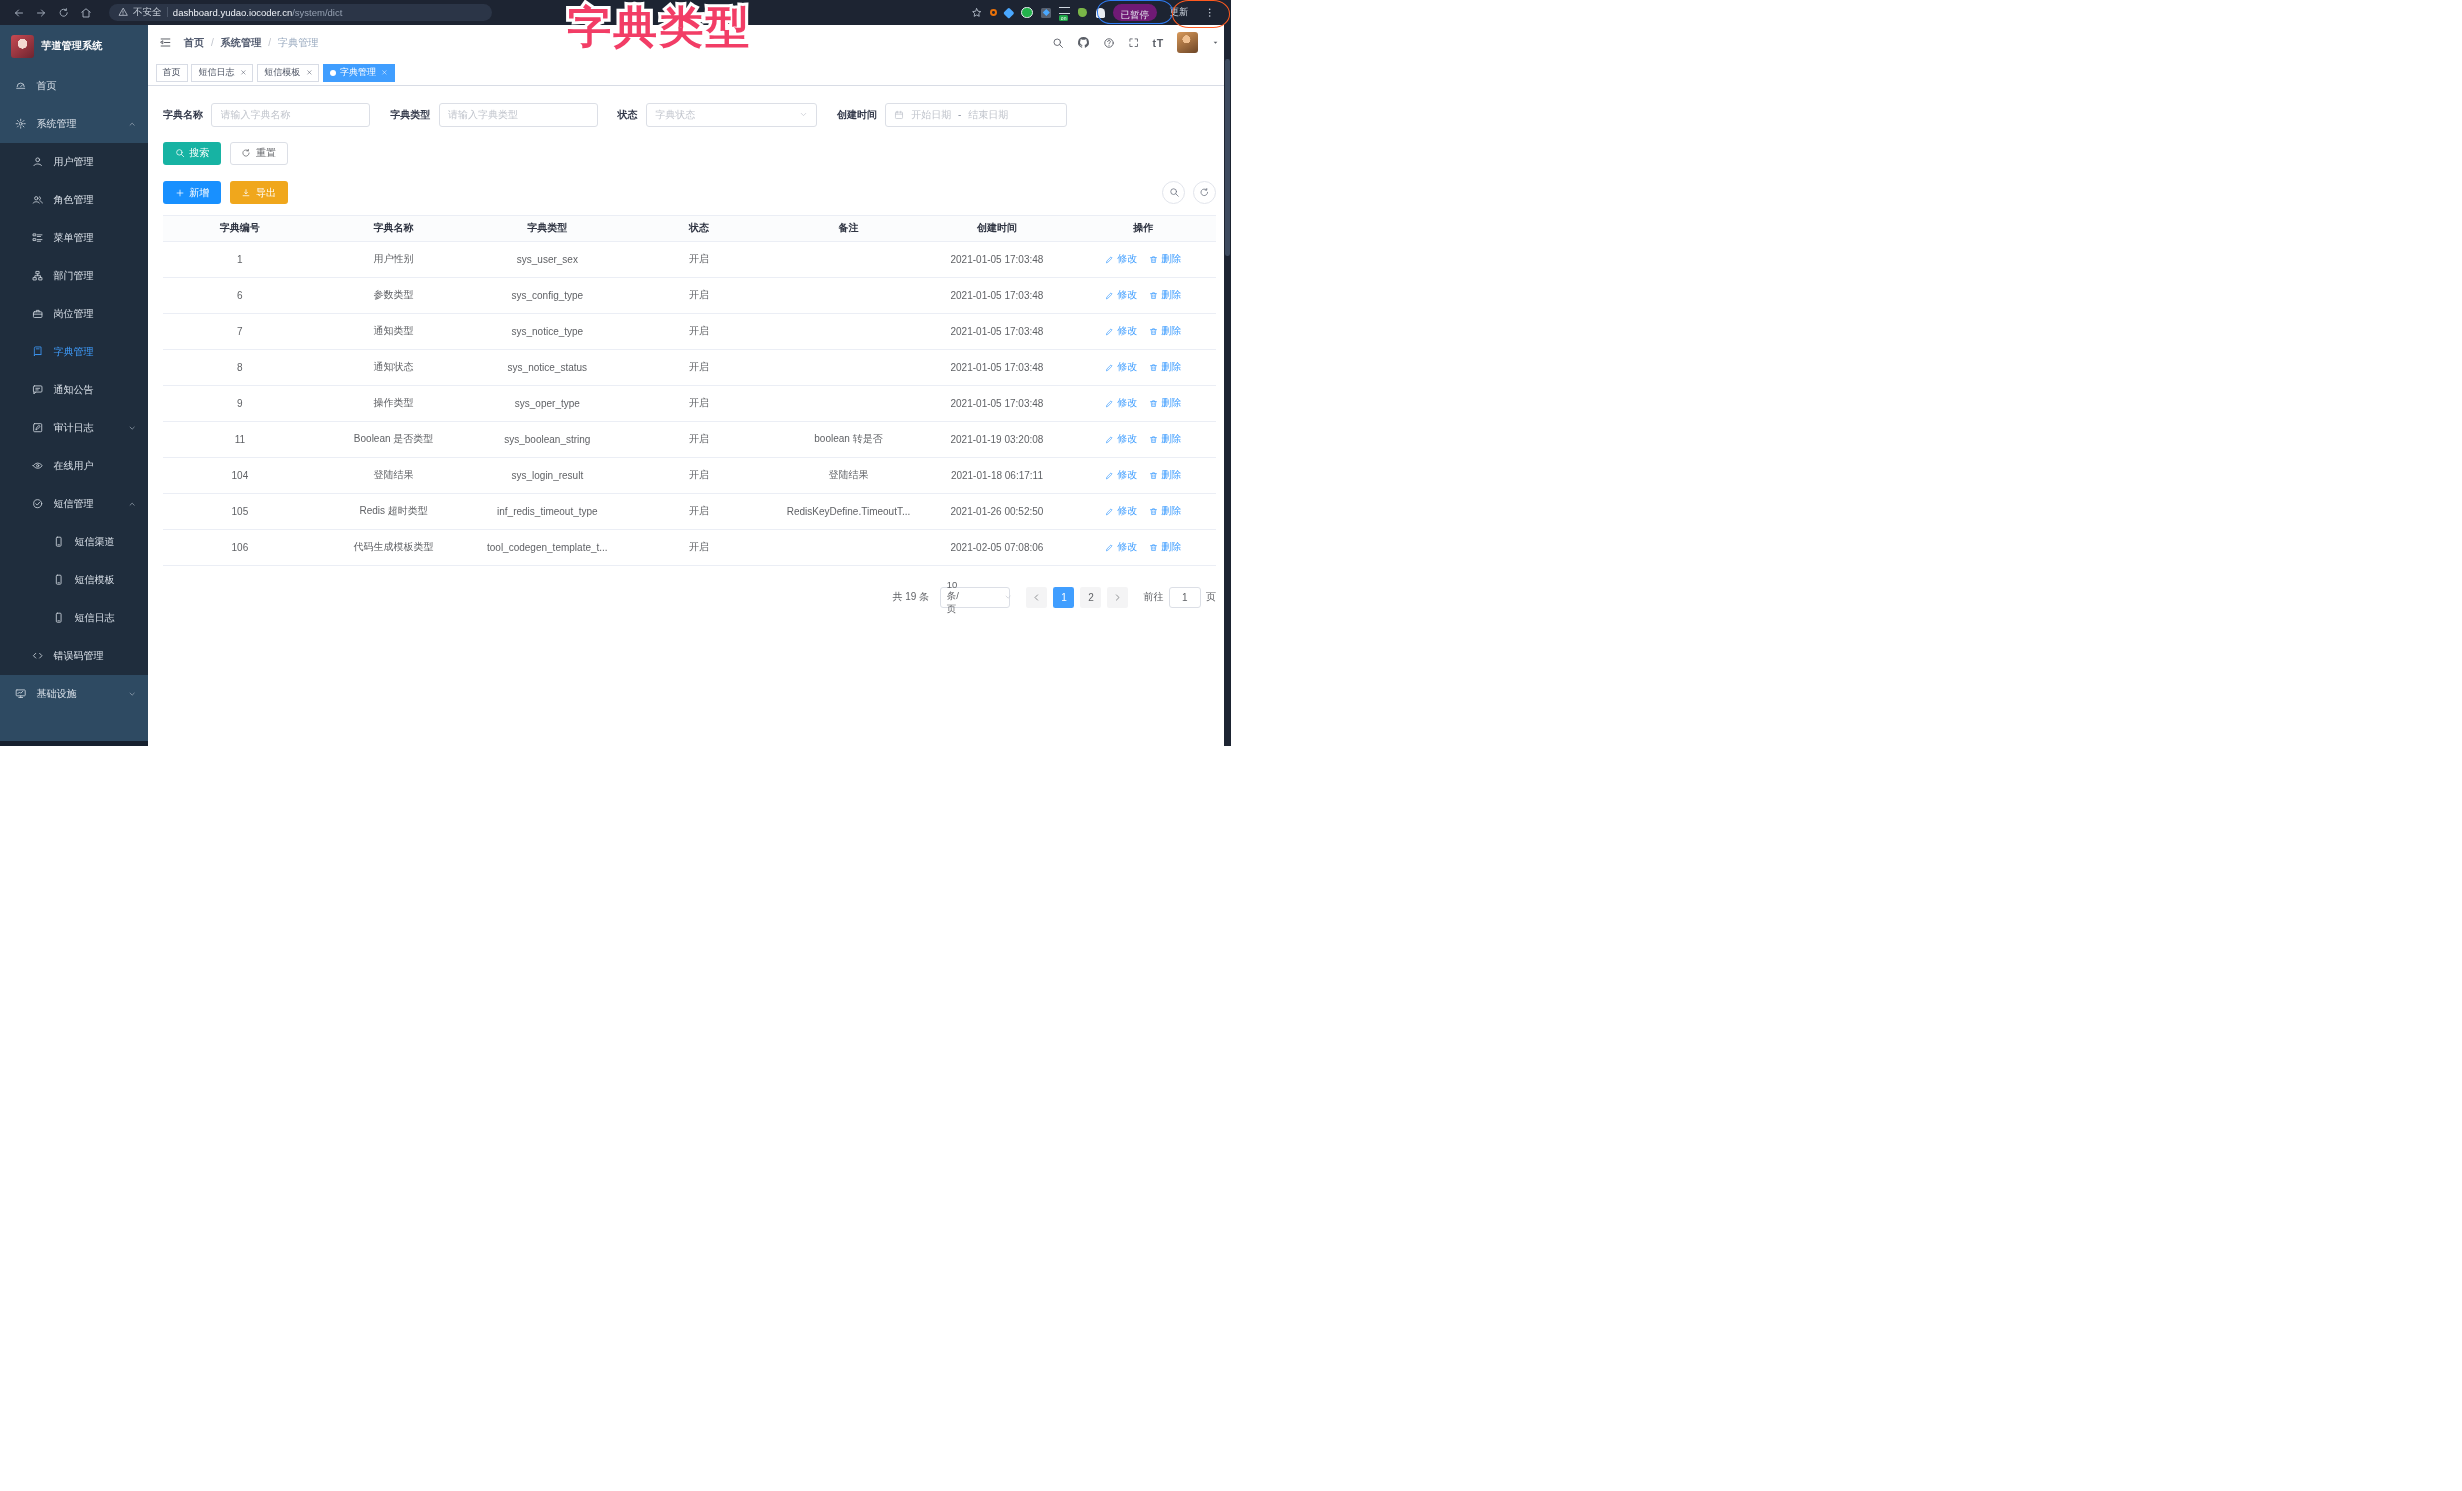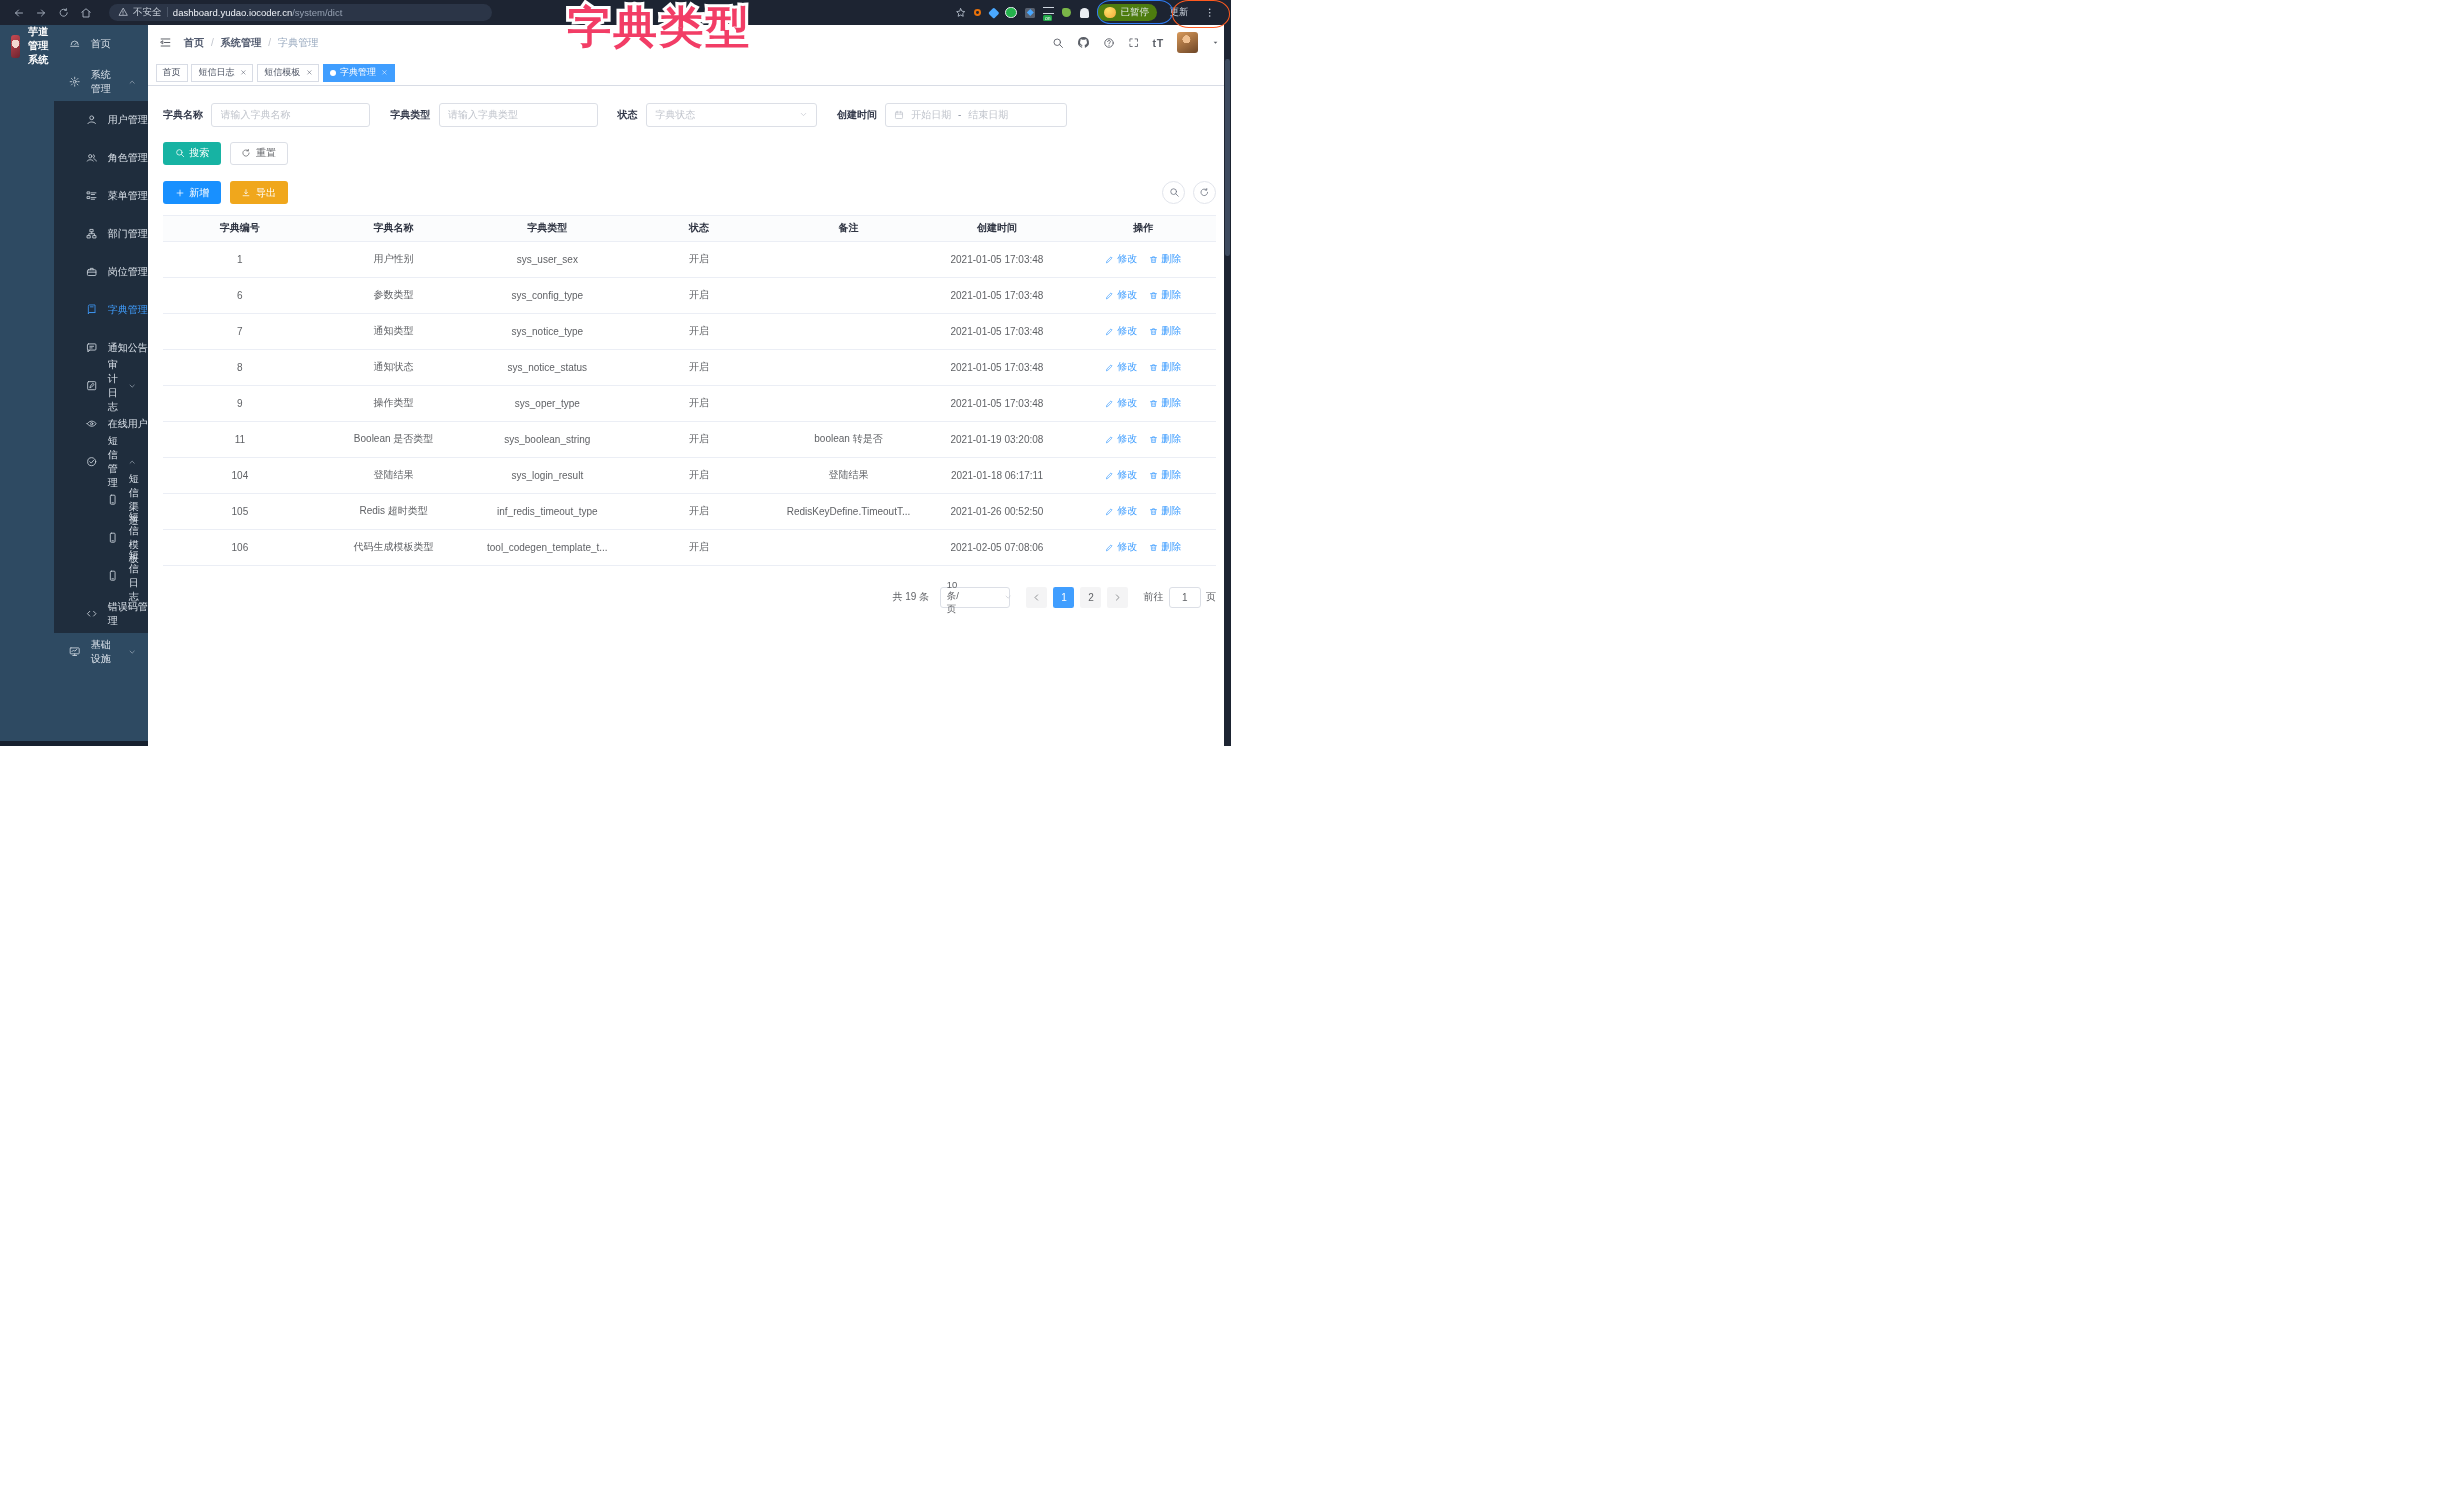--- a/index.html
+++ b/index.html
@@ -20,31 +20,31 @@
   .ext { display:inline-block; }
   .ext-orange { width:6.8px; height:6.8px; border:2.7px solid #e8710a; border-radius:50%; }
   .ext-gem { width:7.6px; height:7.6px; background:#4aa8ff; transform:rotate(45deg); border-radius:1.5px; }
   .ext-green { width:11.4px; height:11.4px; background:#24b24c; border:1.5px solid #e9edf2; border-radius:50%; }
   .ext-tag { width:10px; height:10px; background:#57606f; position:relative; border-radius:1.5px; }
   .ext-tag::after { content:""; position:absolute; left:2.7px; top:2.7px; width:4.6px; height:4.6px; background:#4aa8ff; transform:rotate(45deg); }
   .ext-on { width:10.6px; height:7.6px; border-top:1.5px solid #cfd6df; border-bottom:1.5px solid #cfd6df; position:relative; margin-bottom:3.8px; }
   .ext-on .on-badge { position:absolute; left:0; top:6.8px; background:#21a849; color:#fff; font-size:5px; line-height:6px; padding:0 1.5px; border-radius:1.5px; }
   .ext-leaf { width:9px; height:9px; background:#7ab648; border-radius:2.3px 50% 50% 50%; }
   .ext-ghost { width:9px; height:10px; background:#e9edf2; border-radius:4.6px 4.6px 1.5px 1.5px; }
-  .paused-pill { display:flex; align-items:center; gap:4.6px; background:#4d7c0f; border-radius:9px; height:16.7px; padding:0 7.6px; }
+  .paused-pill { display:flex; align-items:center; gap:4.6px; background:#701a75; border-radius:9px; height:16.7px; padding:0 7.6px;flex-direction:column; }
   .emoji-face { width:11.4px; height:11.4px; border-radius:50%; background:radial-gradient(circle at 35% 30%,#ffe066,#f3a93c); }
   .paused-label { color:#e8ecf2; font-size:9.5px; }
   .update-pill { display:flex; align-items:center; gap:16px; padding:0 4.6px; }
   .update-label { color:#cbd2dc; font-size:9.5px; }
   .blue-ellipse { position:absolute; left:1097px; top:0px; width:76px; height:23.5px; border:1.9px solid #2f7df6; border-radius:13.7px / 11.4px; z-index:6; pointer-events:none; }
   .orange-ellipse { position:absolute; left:1172px; top:0px; width:58px; height:28px; border:1.9px solid #ff5a1f; border-radius:16.7px / 13.7px; z-index:6; pointer-events:none; }
 
   
   .app { display:flex; height:721px; }
-  .sidebar { width:148px; background:#2e4a62; color:#d8dfe8; flex:none; display:flex; flex-direction:row; }
+  .sidebar { width:148px; background:#2e4a62; color:#d8dfe8; flex:none; display:flex; flex-direction:column; }
   .logo { height:42px; display:flex; align-items:center; gap:7.6px; padding-left:10.6px; }
   .logo-avatar { width:23px; height:23px; border-radius:3px; background:radial-gradient(circle at 50% 38%,#f3d9d2 26%,transparent 27%),linear-gradient(140deg,#c84a52,#6e2430); }
   .logo-title { color:#fff; font-size:10.2px; font-weight:bold; }
   .side-item { height:38px; display:flex; align-items:center; gap:10px; font-size:10px; cursor:pointer; color:#dbe2ea; }
   .side-item .mi { opacity:.92; display:inline-flex; }
   .side-item.l1 { padding-left:15px; }
   .side-item.l2 { padding-left:32px; }
   .side-item.l3 { padding-left:53px; }
   .side-item .chev { margin-left:auto; margin-right:12px; color:#aeb9c6; display:inline-flex; }
   .side-item.active { color:#409eff; }

